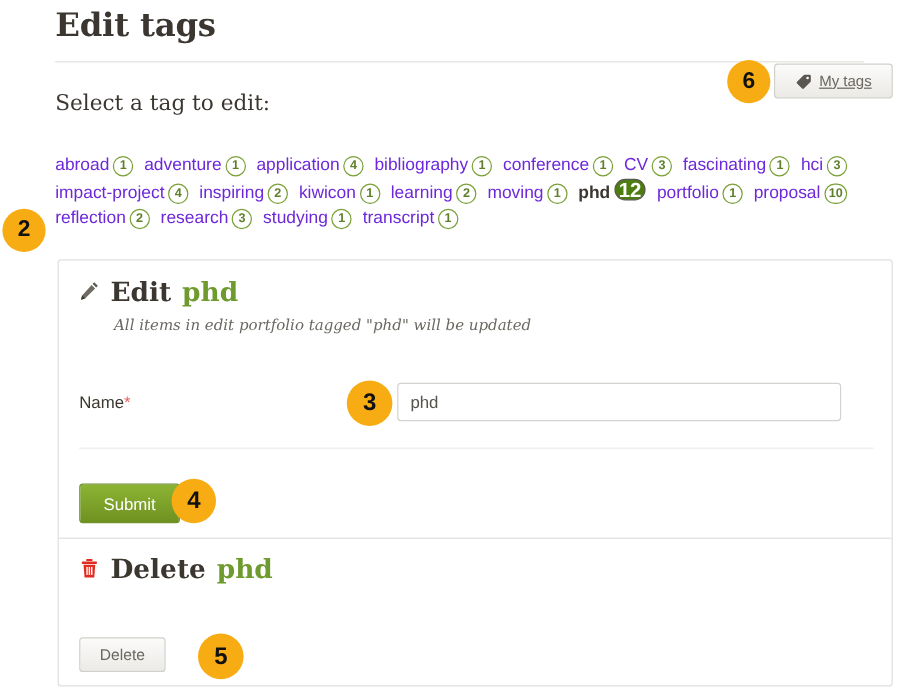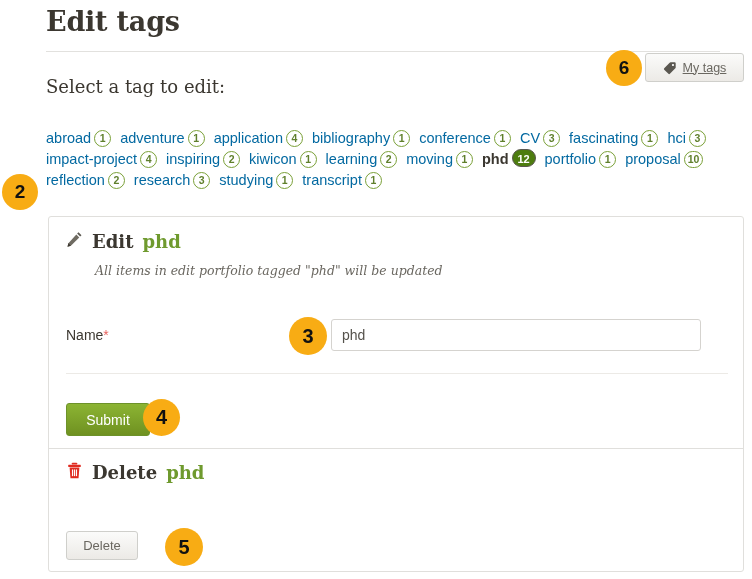--- a/index.html
+++ b/index.html
@@ -66,21 +66,21 @@
     line-height: 21px;
     font-size: 14.5px;
   }
   .tag-item {
     display: inline-block;
     white-space: nowrap;
     margin-right: 9px;
     vertical-align: baseline;
   }
   .tag-name {
-    color: #0369a1;
+    color: #6d28d9;
     text-decoration: none;
     cursor: pointer;
   }
   .tag-count {
     display: inline-block;
     min-width: 17px; height: 17px;
     line-height: 15px;
     padding: 0 3px;
     margin-left: 3px;
     border: 1px solid #7aa037;
@@ -96,39 +96,39 @@
     font-weight: bold;
   }
   .tag-item.selected .tag-count {
     background: #4d7c0f;
     border-color: #5a5750;
     color: #ffffff;
     min-width: 24px;
     height: 18px;
     line-height: 18px;
     border-radius: 9px;
-    font-size: 11px;
+    font-size: 17px;
   }
 
   
   .panel {
     position: absolute;
     left: 48px; top: 216px;
     width: 696px; height: 356px;
     border: 1px solid #e0dfdc;
     border-radius: 3px;
     background: #ffffff;
   }
 
   .section-head {
     position: absolute;
     display: flex; align-items: center; gap: 9px;
     font-family: "DejaVu Serif", serif;
     font-weight: bold;
-    font-size: 18px;
+    font-size: 22px;
     color: #3b3730;
     white-space: nowrap;
   }
   .section-head .tagword { color: #6f9a2e; }
   .section-sub {
     position: absolute;
     font-family: "DejaVu Serif", serif;
     font-style: italic;
     font-size: 12.5px;
     color: #6a6760;

